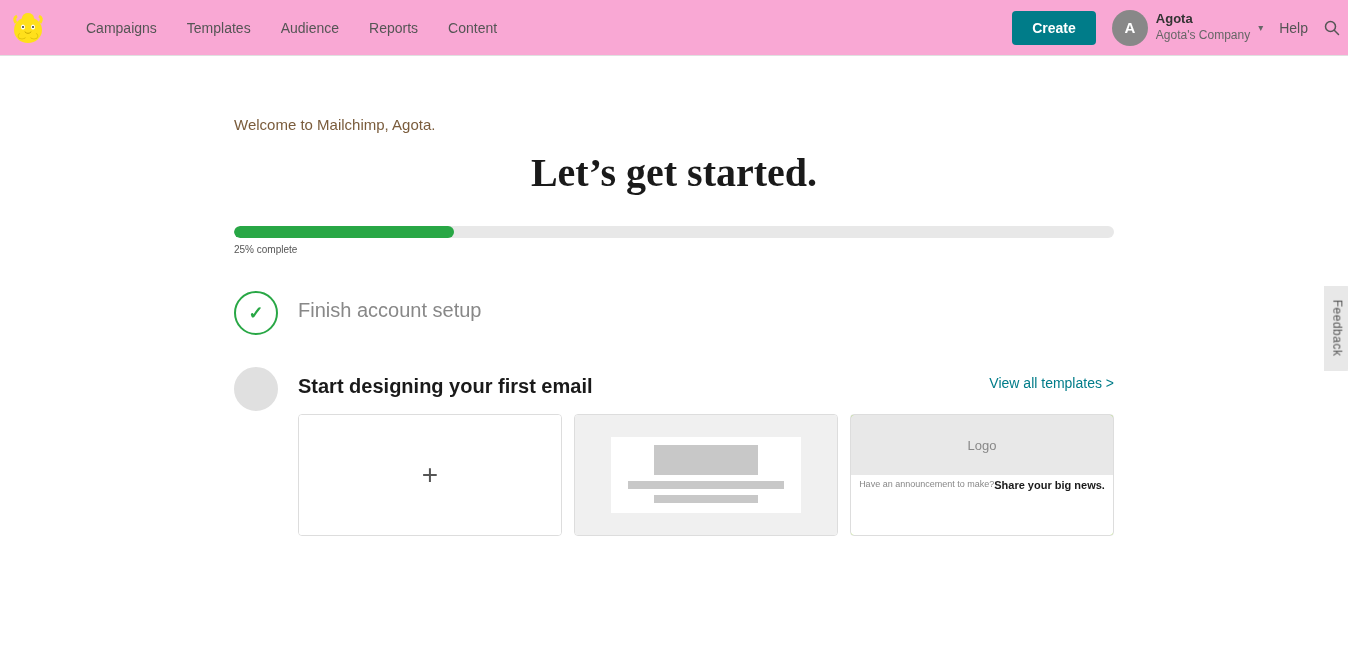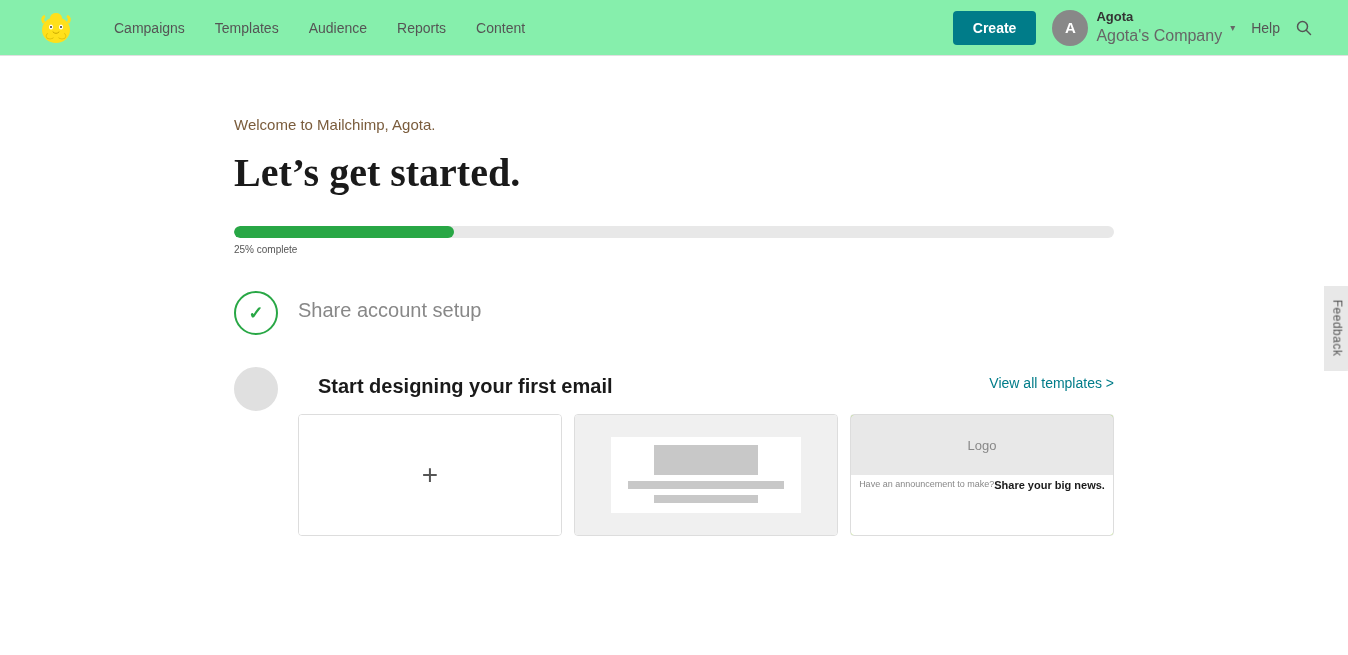--- a/index.html
+++ b/index.html
@@ -3,23 +3,23 @@
   <meta charset="utf-8">
   <style>
     * { margin: 0; padding: 0; box-sizing: border-box; }
     body { font-family: -apple-system, BlinkMacSystemFont, 'Helvetica Neue', Arial, sans-serif; background: #fff; color: #333; }
 
     
     .navbar {
       display: flex;
       align-items: center;
       height: 56px;
-      padding: 0 36px;
+      padding: 0 8px;
       border-bottom: 1px solid #e0e0e0;
-      background: #86efac;
+      background: #f9a8d4;
       position: relative;
     }
     .navbar-logo {
       width: 40px;
       height: 40px;
       margin-right: 24px;
       flex-shrink: 0;
     }
     .nav-links {
       display: flex;
@@ -67,21 +67,21 @@
       color: #fff;
       font-size: 15px;
       font-weight: 600;
     }
     .user-info {
       display: flex;
       flex-direction: column;
       line-height: 1.3;
     }
     .user-name { font-size: 13px; font-weight: 600; color: #333; }
-    .user-company { font-size: 16px; color: #666; }
+    .user-company { font-size: 12px; color: #666; }
     .chevron-down {
       font-size: 10px;
       color: #666;
     }
     .help-link {
       font-size: 14px;
       color: #555;
       cursor: pointer;
       text-decoration: none;
     }
@@ -106,20 +106,21 @@
       color: #7a5c3c;
       margin-bottom: 16px;
       font-weight: 400;
     }
     .headline {
       font-size: 40px;
       font-weight: 700;
       color: #1a1a1a;
       margin-bottom: 30px;
       font-family: Georgia, 'Times New Roman', serif;
+      text-align: center;
     }
 
     
     .progress-container {
       margin-bottom: 6px;
     }
     .progress-track {
       width: 100%;
       height: 12px;
       background: #e8e8e8;
@@ -176,21 +177,20 @@
     }
     .step-title {
       font-size: 20px;
       font-weight: 400;
       color: #888;
       margin-top: 8px;
     }
     .step-title.active {
       color: #1a1a1a;
       font-weight: 600;
-      margin-left: 20px;
     }
 
     
     .step-header {
       display: flex;
       align-items: center;
       justify-content: space-between;
       width: 100%;
     }
     .view-all-link {
@@ -382,21 +382,21 @@
     <p class="progress-label">25% complete</p>
   </div>
 
   <div class="steps-section">
 
     <div class="step-item">
       <div class="step-circle completed">
         <span class="check-icon">✓</span>
       </div>
       <div class="step-content">
-        <p class="step-title">Share account setup</p>
+        <p class="step-title">Finish account setup</p>
       </div>
     </div>
 
     <div class="step-item">
       <div class="step-circle pending">
       </div>
       <div class="step-content">
         <div class="step-header">
           <p class="step-title active">Start designing your first email</p>
           <a class="view-all-link">View all templates &gt;</a>

